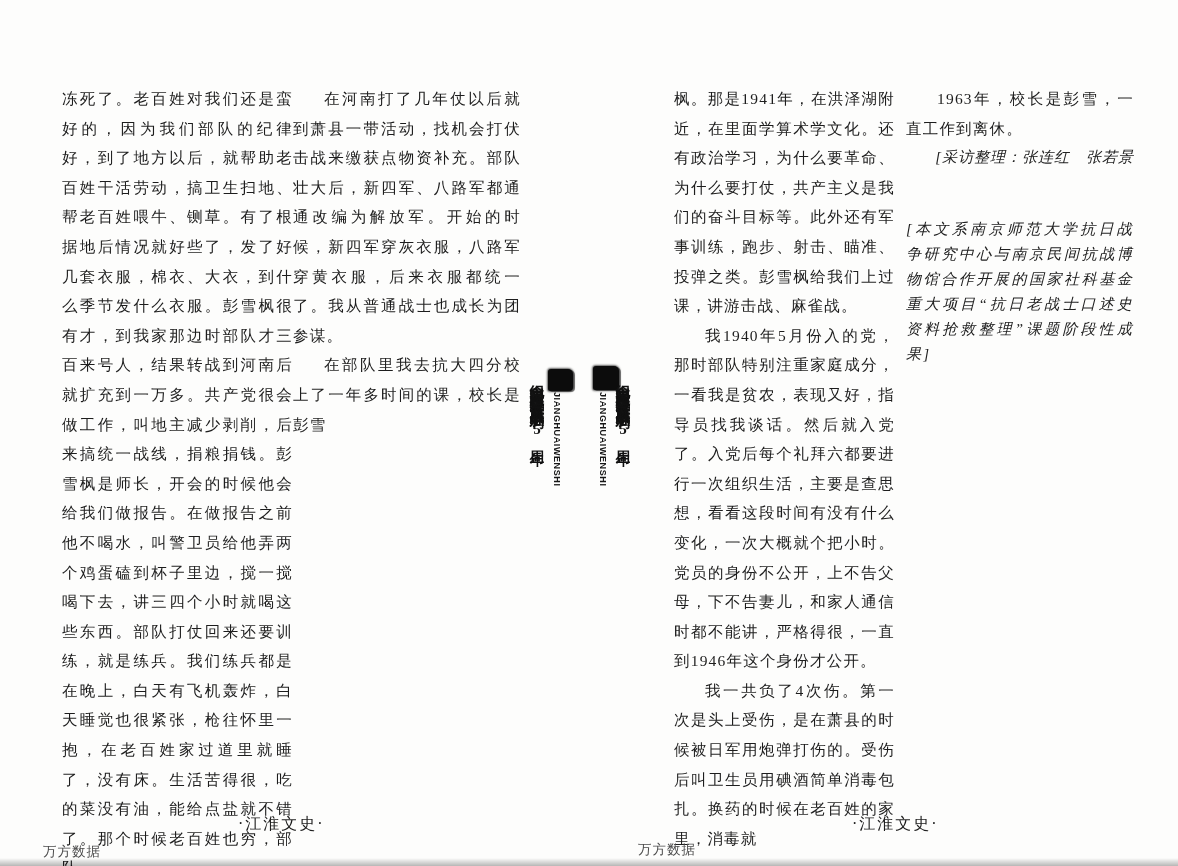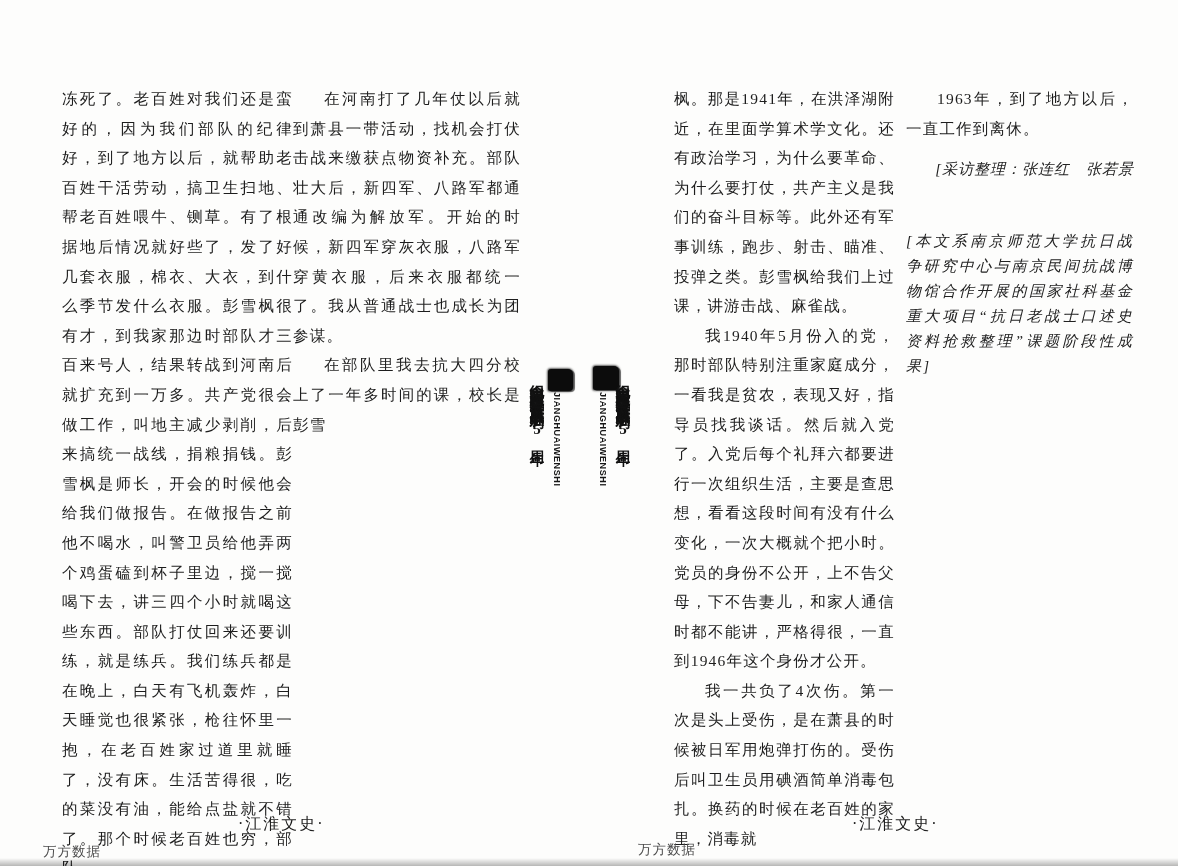--- a/index.html
+++ b/index.html
@@ -15,21 +15,21 @@
     text-align:justify;
   }
   .col p{margin:0;}
   .col p.indent{text-indent:2em;}
   .col p.cont{text-indent:0;}
   .col1{left:62px;width:231px;}
   .col2{left:293px;width:228px;}
   .col3{left:674px;width:221px;}
   .col4{left:906px;width:228px;}
   .attribution{
-    margin-top:12px;text-align:right;font-style:italic;
+    margin-top:0;text-align:right;font-style:italic;
     font-size:15px;line-height:29.6px;letter-spacing:1px;color:#222;
   }
   .project-note{
     margin-top:44px;font-style:italic;letter-spacing:2.2px;
     font-size:15px;line-height:25px;text-align:justify;color:#212121;
   }
   
   .spine-strip{position:absolute;}
   .banner-cn{
     position:absolute;writing-mode:vertical-rl;text-orientation:upright;
@@ -86,21 +86,21 @@
     <div class="banner-cn" style="left:614px;top:372px;height:380px;">纪念中国人民抗日战争暨世界反法西斯战争胜利75周年</div>
   </div>
 
   <div class="col col3">
     <p class="cont">枫。那是1941年，在洪泽湖附近，在里面学算术学文化。还有政治学习，为什么要革命、为什么要打仗，共产主义是我们的奋斗目标等。此外还有军事训练，跑步、射击、瞄准、投弹之类。彭雪枫给我们上过课，讲游击战、麻雀战。</p>
     <p class="indent">我1940年5月份入的党，那时部队特别注重家庭成分，一看我是贫农，表现又好，指导员找我谈话。然后就入党了。入党后每个礼拜六都要进行一次组织生活，主要是查思想，看看这段时间有没有什么变化，一次大概就个把小时。党员的身份不公开，上不告父母，下不告妻儿，和家人通信时都不能讲，严格得很，一直到1946年这个身份才公开。</p>
     <p class="indent">我一共负了4次伤。第一次是头上受伤，是在萧县的时候被日军用炮弹打伤的。受伤后叫卫生员用碘酒简单消毒包扎。换药的时候在老百姓的家里，消毒就</p>
   </div>
 
   <div class="col col4">
-    <p class="indent">1963年，到了地方以后，一直工作到离休。</p>
+    <p class="indent">1963年，校长是彭雪，一直工作到离休。</p>
     <div class="attribution">
       <div>[采访整理：张连红　张若景</div>
     </div>
     <div class="project-note">[本文系南京师范大学抗日战争研究中心与南京民间抗战博物馆合作开展的国家社科基金重大项目“抗日老战士口述史资料抢救整理”课题阶段性成果]</div>
   </div>
 
   <div class="footer-mark" style="left:238px;top:814px;">·江淮文史·</div>
   <div class="footer-mark" style="left:852px;top:814px;">·江淮文史·</div>
 
   <div class="watermark" style="left:43px;top:843px;">万方数据</div>

